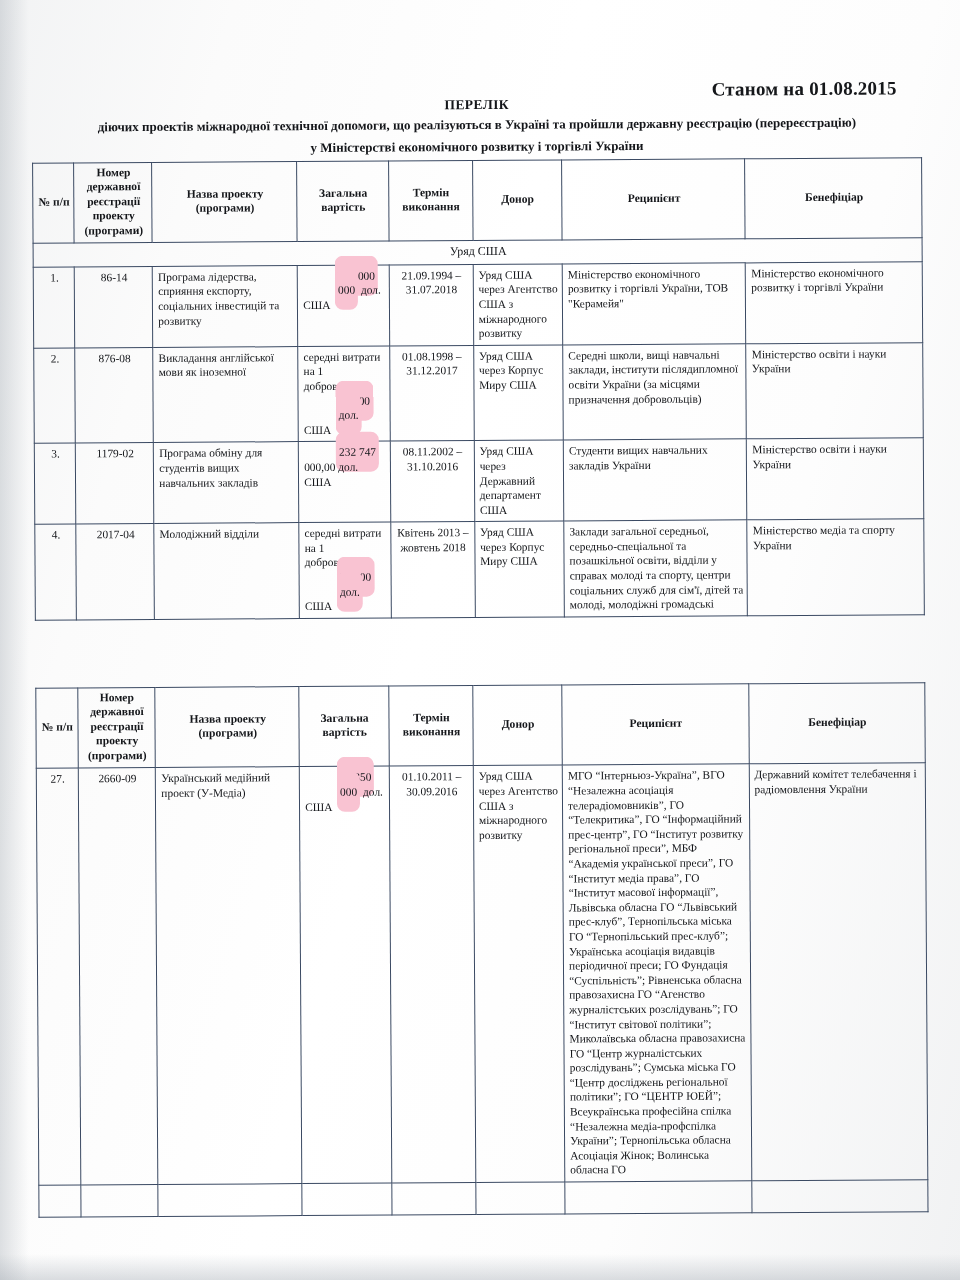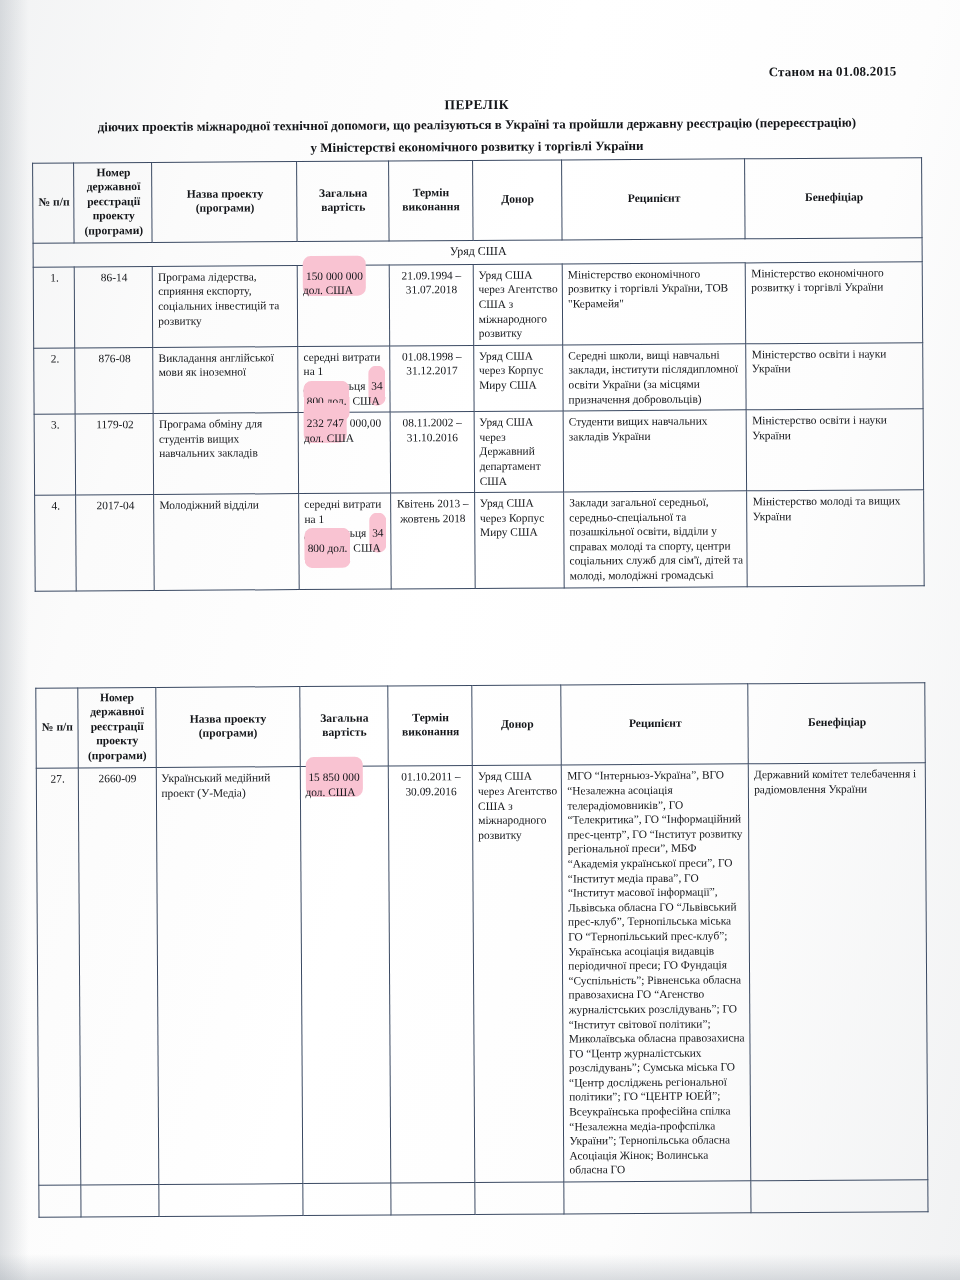--- a/index.html
+++ b/index.html
@@ -31,22 +31,22 @@
     position: absolute;
     left: 0; top: 0;
     width: 960px;
     height: 1280px;
     transform: rotate(-0.35deg);
     transform-origin: 480px 640px;
   }
   .date-line {
     position: absolute;
     right: 60px;
-    top: 66px;
-    font-size: 13px;
+    top: 80px;
+    font-size: 19px;
     font-weight: bold;
     color: #15171a;
     letter-spacing: 0.2px;
   }
   .title-block {
     position: absolute;
     left: 0;
     right: 0;
     top: 97px;
     text-align: center;
@@ -107,20 +107,21 @@
     font-weight: bold;
     font-size: 12px;
     padding: 2px 0 3px;
   }
   .center { text-align: center; }
   .hl {
     background: #f9c3d2;
     border-radius: 8px;
     padding: 14px 3px;
     box-decoration-break: clone;
+    margin-left: 32px;
     -webkit-box-decoration-break: clone;
   }
   .tail-row td { height: 24px; }
   .shadow-bottom {
     position: absolute;
     left: 0; right: 0; bottom: 0;
     height: 26px;
     background: linear-gradient(0deg, rgba(150,158,168,0.35), rgba(255,255,255,0));
     pointer-events: none;
   }
@@ -205,21 +206,21 @@
           <td class="c-reg center">2017-04</td>
           <td class="c-name">Молодіжний відділи</td>
           <td class="c-cost">
             <span>середні витрати на 1 добровольця</span>
             <span class="hl">34 800 дол.</span>
             <span>США</span>
           </td>
           <td class="c-term center">Квітень 2013 – жовтень 2018</td>
           <td class="c-donor">Уряд США через Корпус Миру США</td>
           <td class="c-recip">Заклади загальної середньої, середньо-спеціальної та позашкільної освіти, відділи у справах молоді та спорту, центри соціальних служб для сім'ї, дітей та молоді, молодіжні громадські</td>
-          <td class="c-benef">Міністерство молоді та вищих України</td>
+          <td class="c-benef">Міністерство медіа та спорту України</td>
         </tr>
       </tbody>
     </table>
 
     <table class="doc tbl2">
       <thead>
         <tr>
           <th class="c-num">№ п/п</th>
           <th class="c-reg">Номер державної реєстрації проекту (програми)</th>
           <th class="c-name">Назва проекту (програми)</th>

